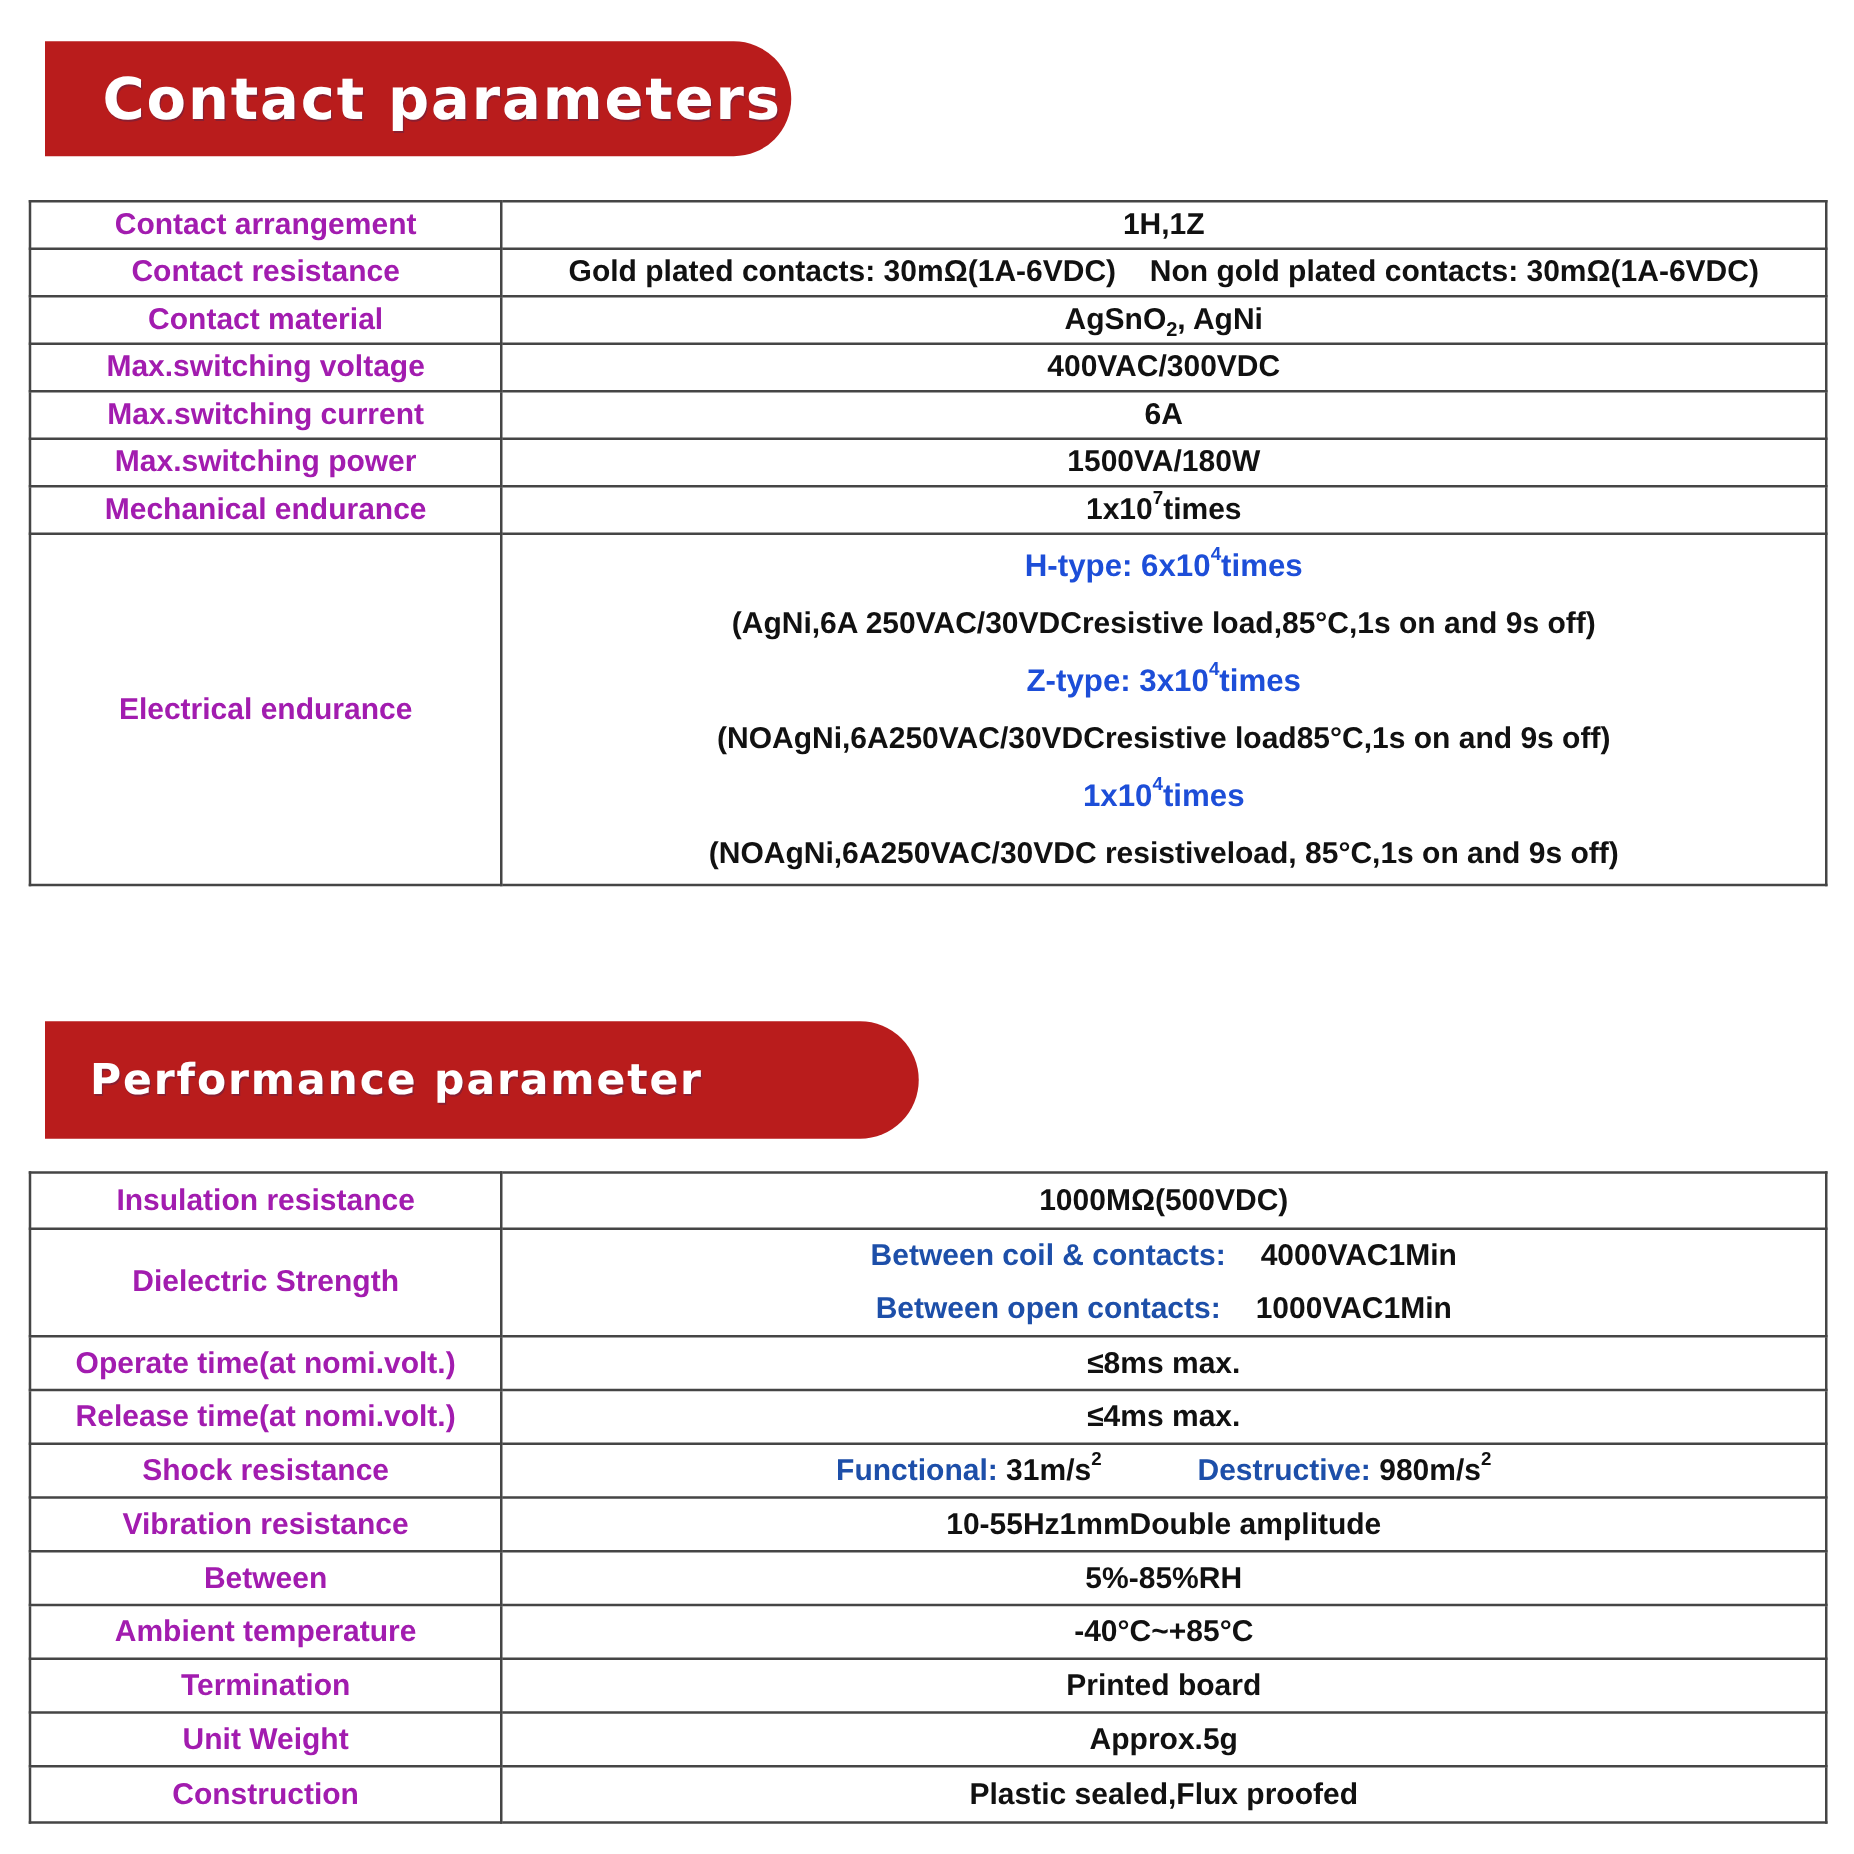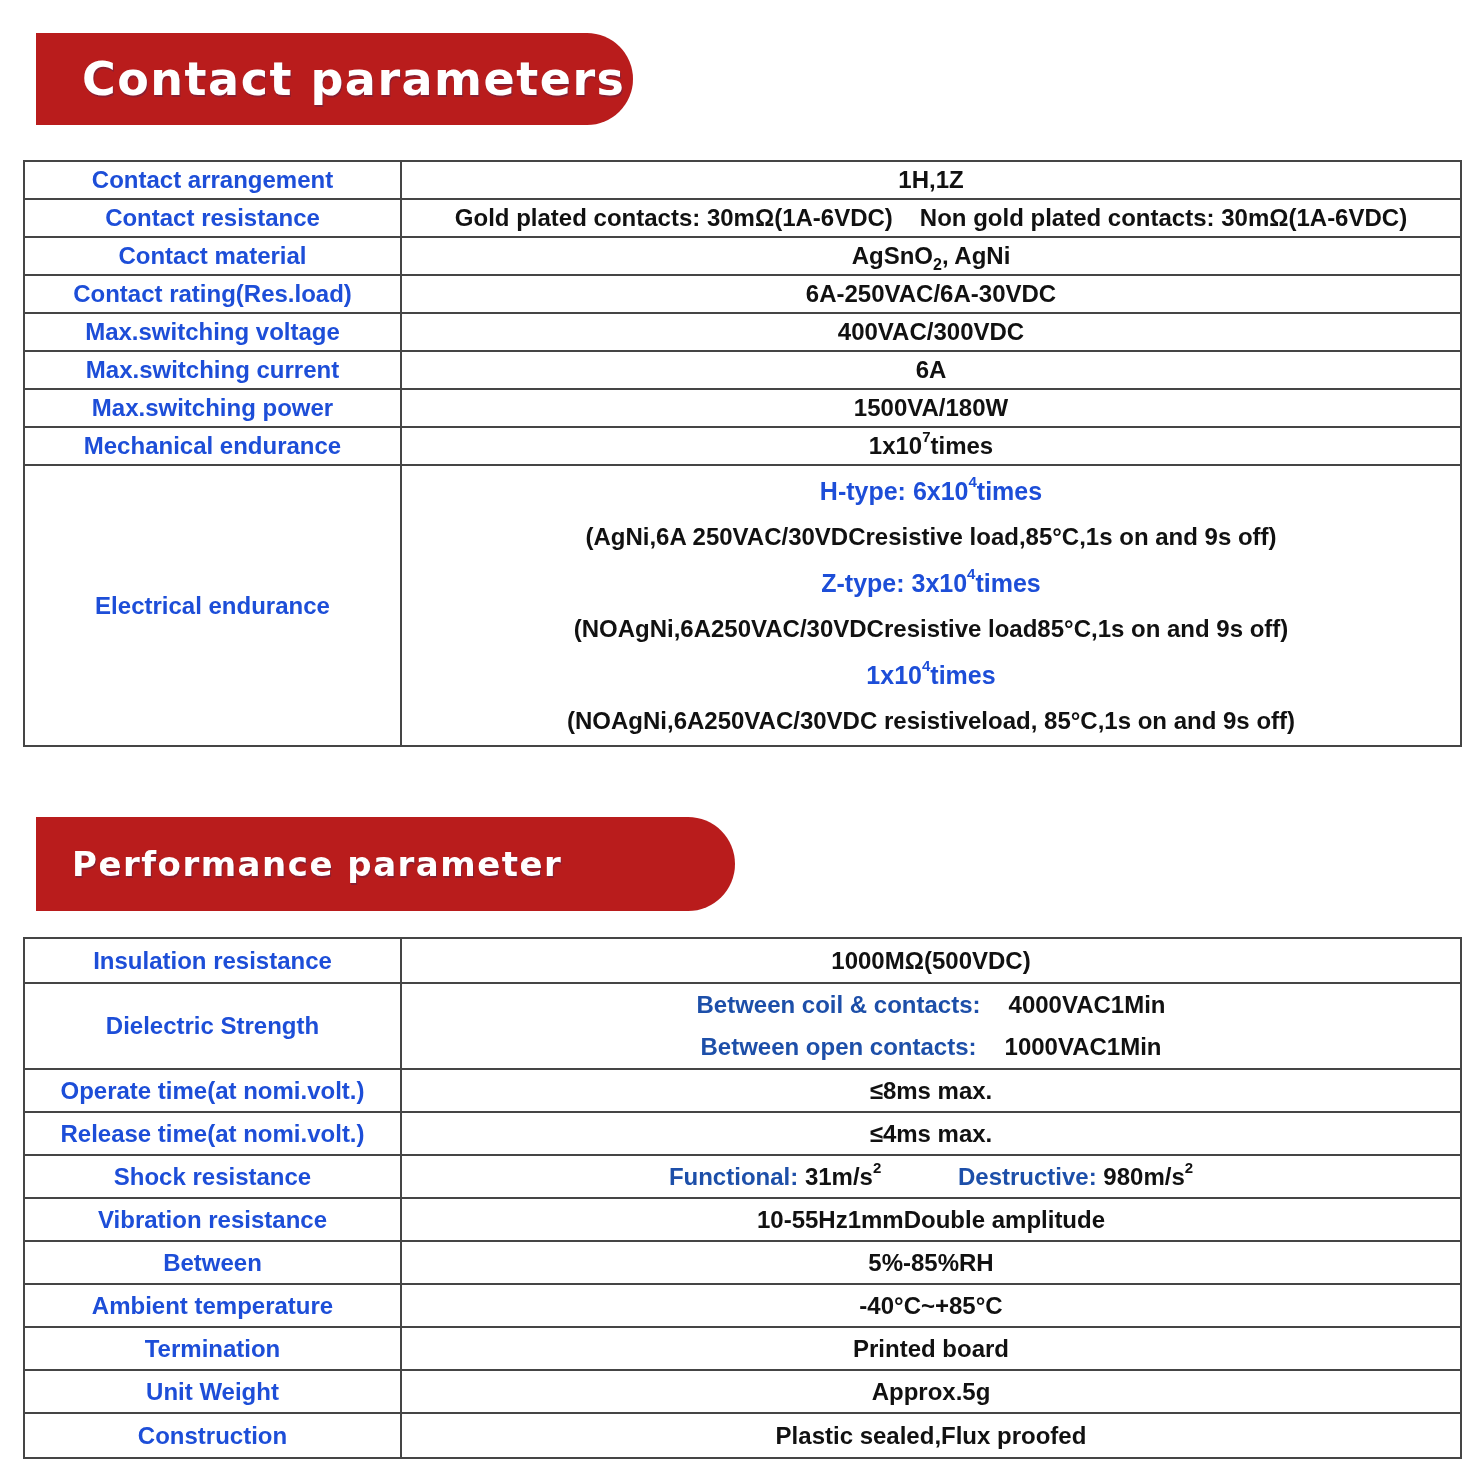--- a/index.html
+++ b/index.html
@@ -24,21 +24,21 @@
     position:absolute;left:23px;border-collapse:collapse;table-layout:fixed;
     width:1439px;background:#ffffff;
   }
   .t1{top:160px;}
   .t2{top:937px;}
   table.spec td{
     border:2px solid #454545;
     text-align:center;vertical-align:middle;
     padding:0 6px;overflow:hidden;
   }
-  td.lbl{width:363px;font-size:24px;color:#1d4ed8;}
+  td.lbl{width:363px;font-size:24px;color:#a21caf;}
   td.val{font-size:24px;color:#111111;}
   tr.h38{height:38px;}
   tr.h43{height:43px;}
   tr.h45{height:45px;}
   tr.h86{height:86px;}
   tr.tall{height:281px;}
   .blue{color:#1d4fa9;}
   .line{line-height:46px;}
   .blueline{font-size:25px;color:#1d4ed8;line-height:46px;}
   .sup{font-size:15px;vertical-align:super;line-height:0;position:relative;top:-3px;}
@@ -68,24 +68,20 @@
       <td class="val">
         <div class="pair">
           <span>Gold plated contacts: 30mΩ(1A-6VDC)</span>
           <span>Non gold plated contacts: 30mΩ(1A-6VDC)</span>
         </div>
       </td>
     </tr>
     <tr class="h38">
       <td class="lbl">Contact material</td>
       <td class="val"><span>AgSnO</span><span class="sub">2</span><span>, AgNi</span></td>
-    </tr>
-    <tr class="h38">
-      <td class="lbl">Contact rating(Res.load)</td>
-      <td class="val">6A-250VAC/6A-30VDC</td>
     </tr>
     <tr class="h38">
       <td class="lbl">Max.switching voltage</td>
       <td class="val">400VAC/300VDC</td>
     </tr>
     <tr class="h38">
       <td class="lbl">Max.switching current</td>
       <td class="val">6A</td>
     </tr>
     <tr class="h38">

